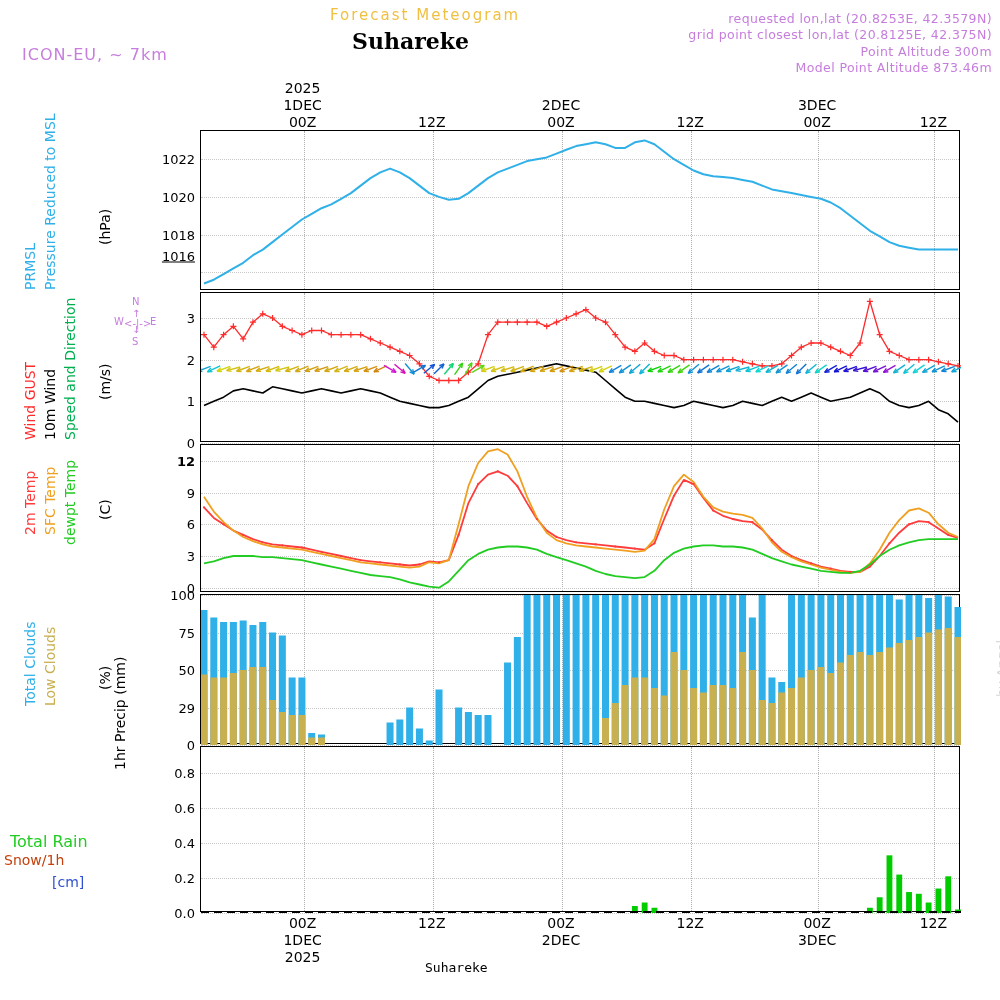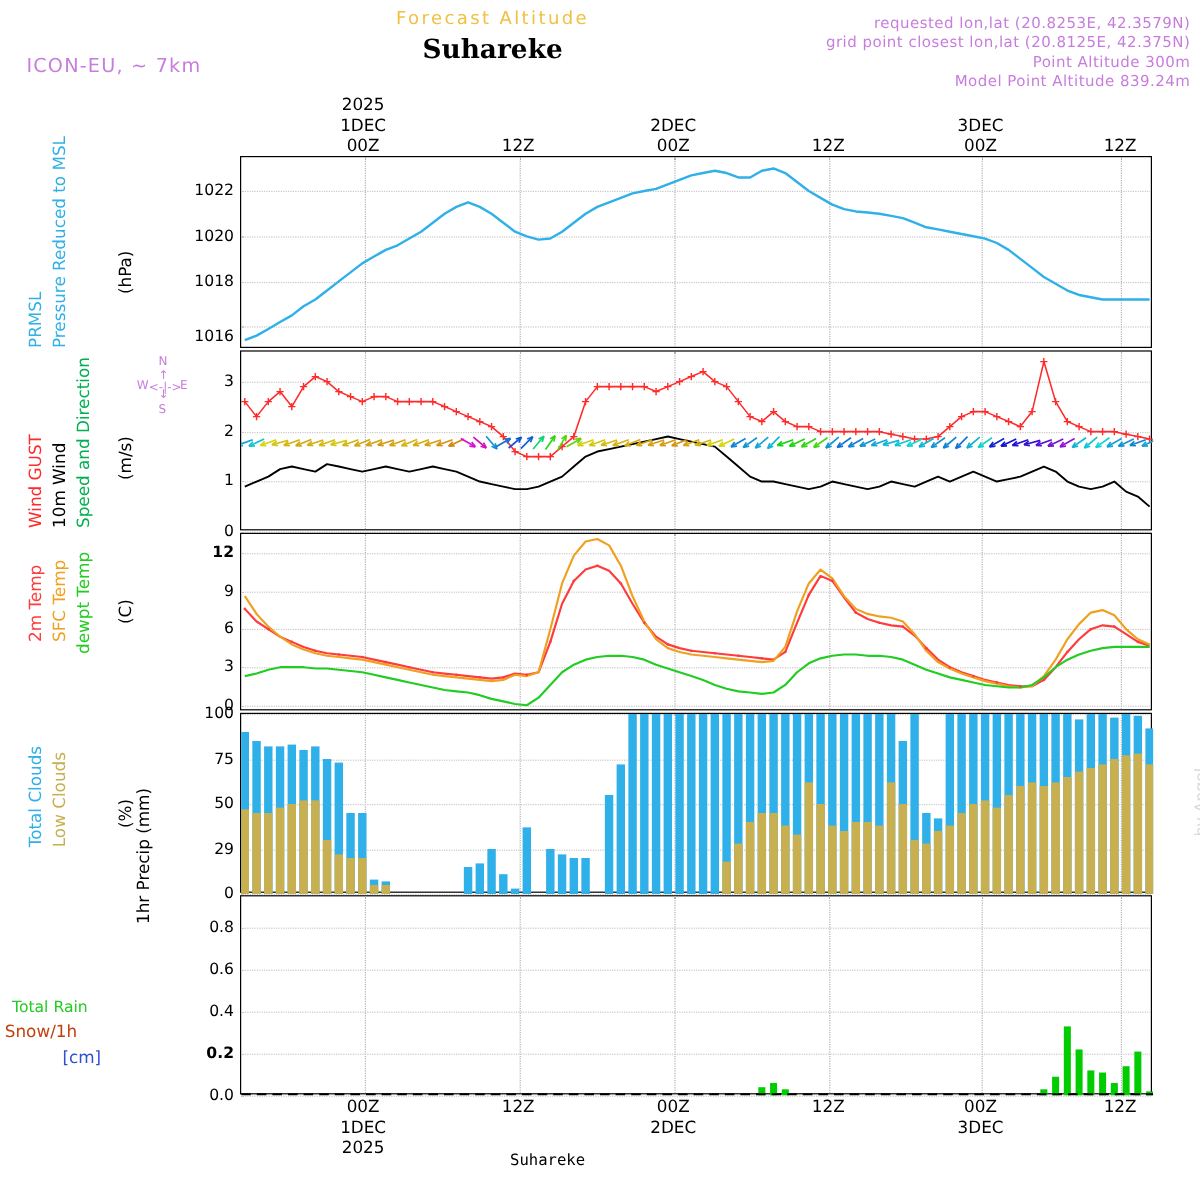--- a/index.html
+++ b/index.html
@@ -33,27 +33,27 @@
   
   .rot{position:absolute;transform-origin:left top;transform:rotate(-90deg);white-space:nowrap;font-size:14px;}
 
   svg{display:block;}
   .wm{position:absolute;right:6px;top:640px;font-size:13px;color:#d8d8d8;transform:rotate(-90deg);transform-origin:right top;}
   #footer{position:absolute;left:425px;top:960px;font-size:13px;color:#000;font-family:"DejaVu Sans Mono",monospace;}
 </style>
 </head>
 <body>
 
-<div class="abs ttl" id="hdr-forecast">Forecast Altitude</div>
+<div class="abs ttl" id="hdr-forecast">Forecast Meteogram</div>
 <div class="abs ttl" id="hdr-station">Suhareke</div>
 <div class="abs ttl" id="hdr-model">ICON-EU, ~ 7km</div>
 <div class="abs hdr-right" id="hdr-req">requested lon,lat (20.8253E, 42.3579N)</div>
 <div class="abs hdr-right" id="hdr-grid">grid point closest lon,lat (20.8125E, 42.375N)</div>
 <div class="abs hdr-right" id="hdr-alt">Point Altitude 300m</div>
-<div class="abs hdr-right" id="hdr-malt">Model Point Altitude 839.24m</div>
+<div class="abs hdr-right" id="hdr-malt">Model Point Altitude 873.46m</div>
 <div class="abs wm">by Angel</div>
 <div class="abs" id="footer">Suhareke</div>
 
 <div id="topaxis">
     <div class="abs" style="left: 262.6px; top: 80px; width: 80px; text-align: center; font-size: 14px; line-height: 17px; color: rgb(0, 0, 0);">
       <div style="height: 17px;">2025</div>
       <div style="height: 17px;">1DEC</div>
       <div style="height: 17px;">00Z</div>
     </div>
     <div class="abs" style="left: 391.8px; top: 80px; width: 80px; text-align: center; font-size: 14px; line-height: 17px; color: rgb(0, 0, 0);">
@@ -83,21 +83,21 @@
     </div>
   </div>
 
 <div class="panel" id="p1">
     <div class="vgrid" style="left: 102.6px;"></div>
     <div class="vgrid" style="left: 231.8px;"></div>
     <div class="vgrid" style="left: 361px;"></div>
     <div class="vgrid" style="left: 490.2px;"></div>
     <div class="vgrid" style="left: 617.12px;"></div>
     <div class="vgrid" style="left: 733.4px;"></div>
-    <div class="ytick" style="top: 150px;">1016</div>
+    <div class="ytick" style="top: 125px; text-decoration: underline;">1016</div>
     <div class="hgrid" style="top: 141.176px;"></div>
     <div class="ytick" style="top: 103.529px;">1018</div>
     <div class="hgrid" style="top: 103.529px;"></div>
     <div class="ytick" style="top: 65.8824px;">1020</div>
     <div class="hgrid" style="top: 65.8824px;"></div>
     <div class="ytick" style="top: 28.2353px;">1022</div>
     <div class="hgrid" style="top: 28.2353px;"></div>
     <svg width="760" height="160" style="position: absolute; left: 0px; top: 0px;">
       <polyline points="3.0,152.5 12.8,148.7 22.6,143.1 32.4,137.4 42.2,131.8 52.0,124.2 61.8,118.6 71.5,111.1 81.3,103.5 91.1,96.0 100.9,88.5 110.7,82.8 120.5,77.2 130.3,73.4 140.1,67.8 149.9,62.1 159.7,54.6 169.5,47.1 179.3,41.4 189.1,37.6 198.8,41.4 208.6,47.1 218.4,54.6 228.2,62.1 238.0,65.9 247.8,68.7 257.6,67.8 267.4,62.1 277.2,54.6 287.0,47.1 296.8,41.4 306.6,37.6 316.4,33.9 326.1,30.1 335.9,28.2 345.7,26.4 355.5,22.6 365.3,18.8 375.1,15.1 384.9,13.2 394.7,11.3 404.5,13.2 414.3,16.9 424.1,16.9 433.9,11.3 443.6,9.4 453.4,13.2 463.2,20.7 473.0,28.2 482.8,33.9 492.6,39.5 502.4,43.3 512.2,45.2 522.0,46.1 531.8,47.1 541.6,48.9 551.4,50.8 561.2,54.6 570.9,58.4 580.7,60.2 590.5,62.1 600.3,64.0 610.1,65.9 619.9,67.8 629.7,71.5 639.5,77.2 649.3,84.7 659.1,92.2 668.9,99.8 678.7,105.4 688.5,111.1 698.2,114.8 708.0,116.7 717.8,118.6 727.6,118.6 737.4,118.6 747.2,118.6 757.0,118.6" fill="none" stroke="#2fb0e8" stroke-width="2" stroke-linejoin="round"></polyline>
     </svg>
@@ -560,21 +560,21 @@
   </div>
 <div class="panel" id="p5">
     <div class="vgrid" style="left: 102.6px;"></div>
     <div class="vgrid" style="left: 231.8px;"></div>
     <div class="vgrid" style="left: 361px;"></div>
     <div class="vgrid" style="left: 490.2px;"></div>
     <div class="vgrid" style="left: 617.12px;"></div>
     <div class="vgrid" style="left: 733.4px;"></div>
     <div class="ytick" style="top: 166px;">0.0</div>
     <div class="hgrid" style="top: 166px;"></div>
-    <div class="ytick" style="top: 131.053px; font-weight: bold;">0.2</div>
+    <div class="ytick" style="top: 131.053px;">0.2</div>
     <div class="hgrid" style="top: 131.053px;"></div>
     <div class="ytick" style="top: 96.1053px;">0.4</div>
     <div class="hgrid" style="top: 96.1053px;"></div>
     <div class="ytick" style="top: 61.1579px;">0.6</div>
     <div class="hgrid" style="top: 61.1579px;"></div>
     <div class="ytick" style="top: 26.2105px;">0.8</div>
     <div class="hgrid" style="top: 26.2105px;"></div>
     <svg width="760" height="166" style="position: absolute; left: 0px; top: 0px;">
       <rect x="430.9340659340659" y="159.01052631578946" width="5.846153846153846" height="6.989473684210528" fill="#00cc00"></rect>
       <rect x="440.72627372627375" y="155.5157894736842" width="5.846153846153846" height="10.48421052631579" fill="#00cc00"></rect>
@@ -637,21 +637,21 @@
 
 <div class="abs rot" style="left:22px;top:535px;color:#ff3b3b;">2m Temp</div>
 <div class="abs rot" style="left:42px;top:535px;color:#f0a020;">SFC Temp</div>
 <div class="abs rot" style="left:62px;top:545px;color:#22cc22;">dewpt Temp</div>
 <div class="abs rot" style="left:97px;top:520px;color:#000;">(C)</div>
 
 <div class="abs rot" style="left:22px;top:706px;color:#2fb0e8;">Total Clouds</div>
 <div class="abs rot" style="left:42px;top:706px;color:#c8b050;">Low Clouds</div>
 <div class="abs rot" style="left:97px;top:690px;color:#000;">(%)</div>
 
-<div class="abs" style="left:10px;top:832px;color:#22cc22;font-size:13px;">Total  Rain</div>
+<div class="abs" style="left:10px;top:832px;color:#22cc22;font-size:16px;">Total  Rain</div>
 <div class="abs" style="left:4px;top:852px;color:#c2410c;font-size:14px;">Snow/1h</div>
 <div class="abs" style="left:52px;top:874px;color:#3050d0;font-size:14px;">[cm]</div>
 <div class="abs rot" style="left:112px;top:770px;color:#000;">1hr Precip (mm)</div>
 
 <div class="abs" style="left: 132px; top: 296px; font-size: 10px; color: rgb(199, 125, 221);">N</div>
 <div class="abs" style="left: 132px; top: 336px; font-size: 10px; color: rgb(199, 125, 221);">S</div>
 <div class="abs" style="left: 150px; top: 316px; font-size: 10px; color: rgb(199, 125, 221);">E</div>
 <div class="abs" style="left: 114px; top: 316px; font-size: 10px; color: rgb(199, 125, 221);">W</div>
 <div class="abs" style="left: 132px; top: 308px; font-size: 10px; color: rgb(199, 125, 221);">↑</div>
 <div class="abs" style="left: 124px; top: 318px; font-size: 10px; color: rgb(199, 125, 221);">&lt;-|-&gt;</div>

